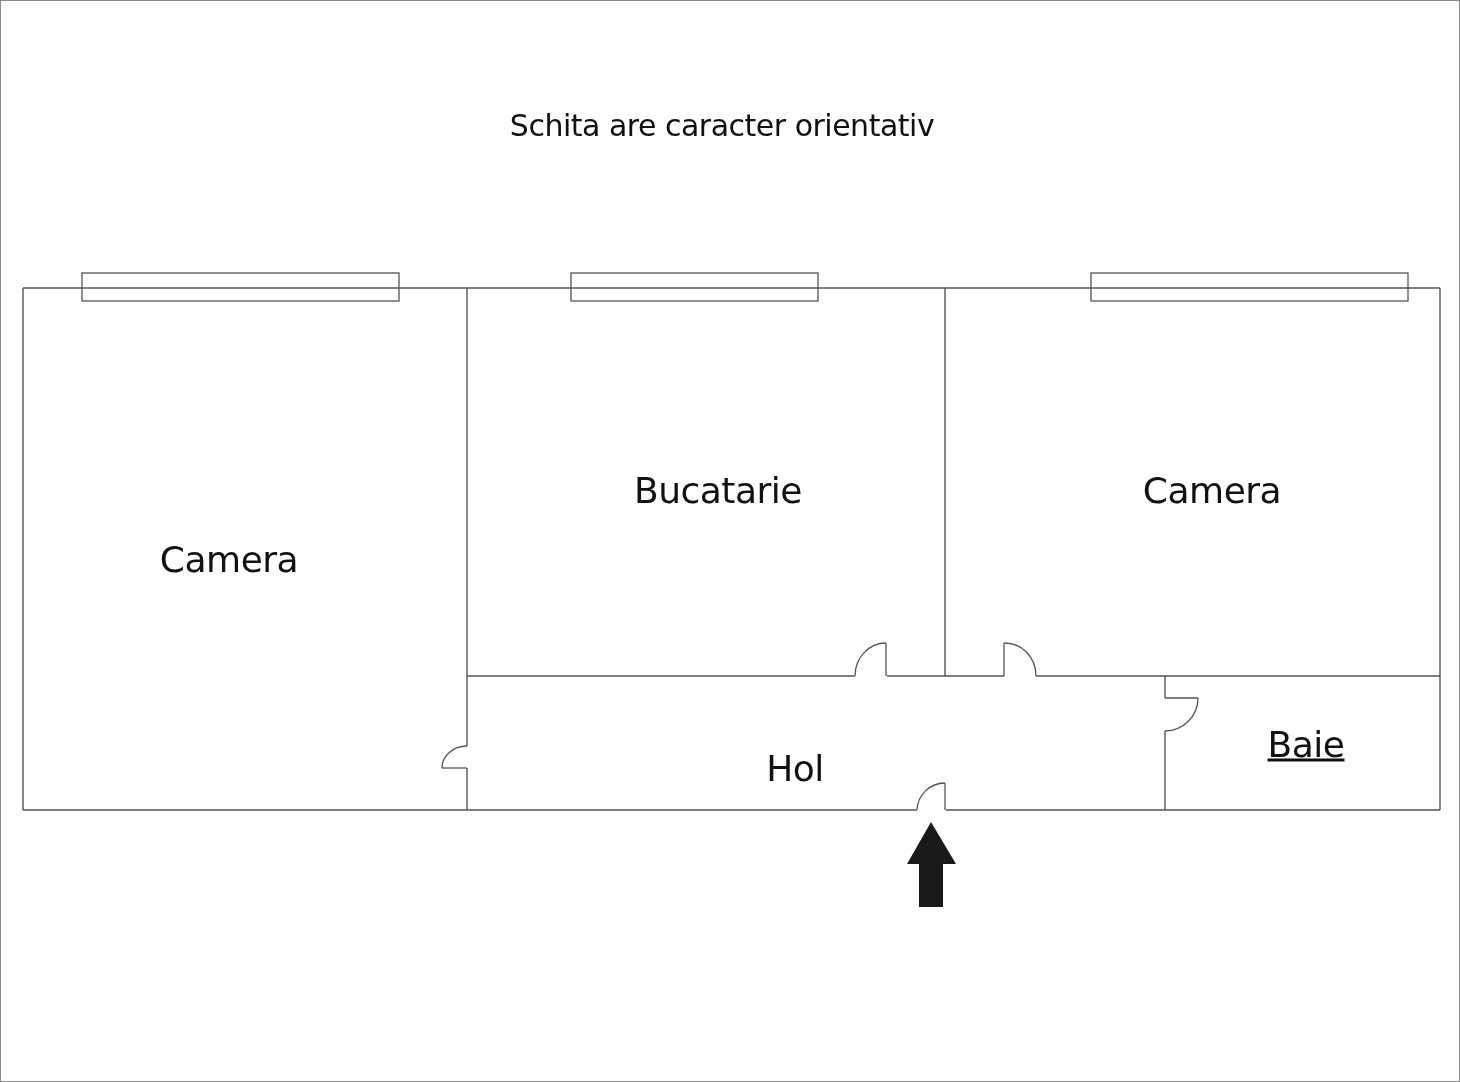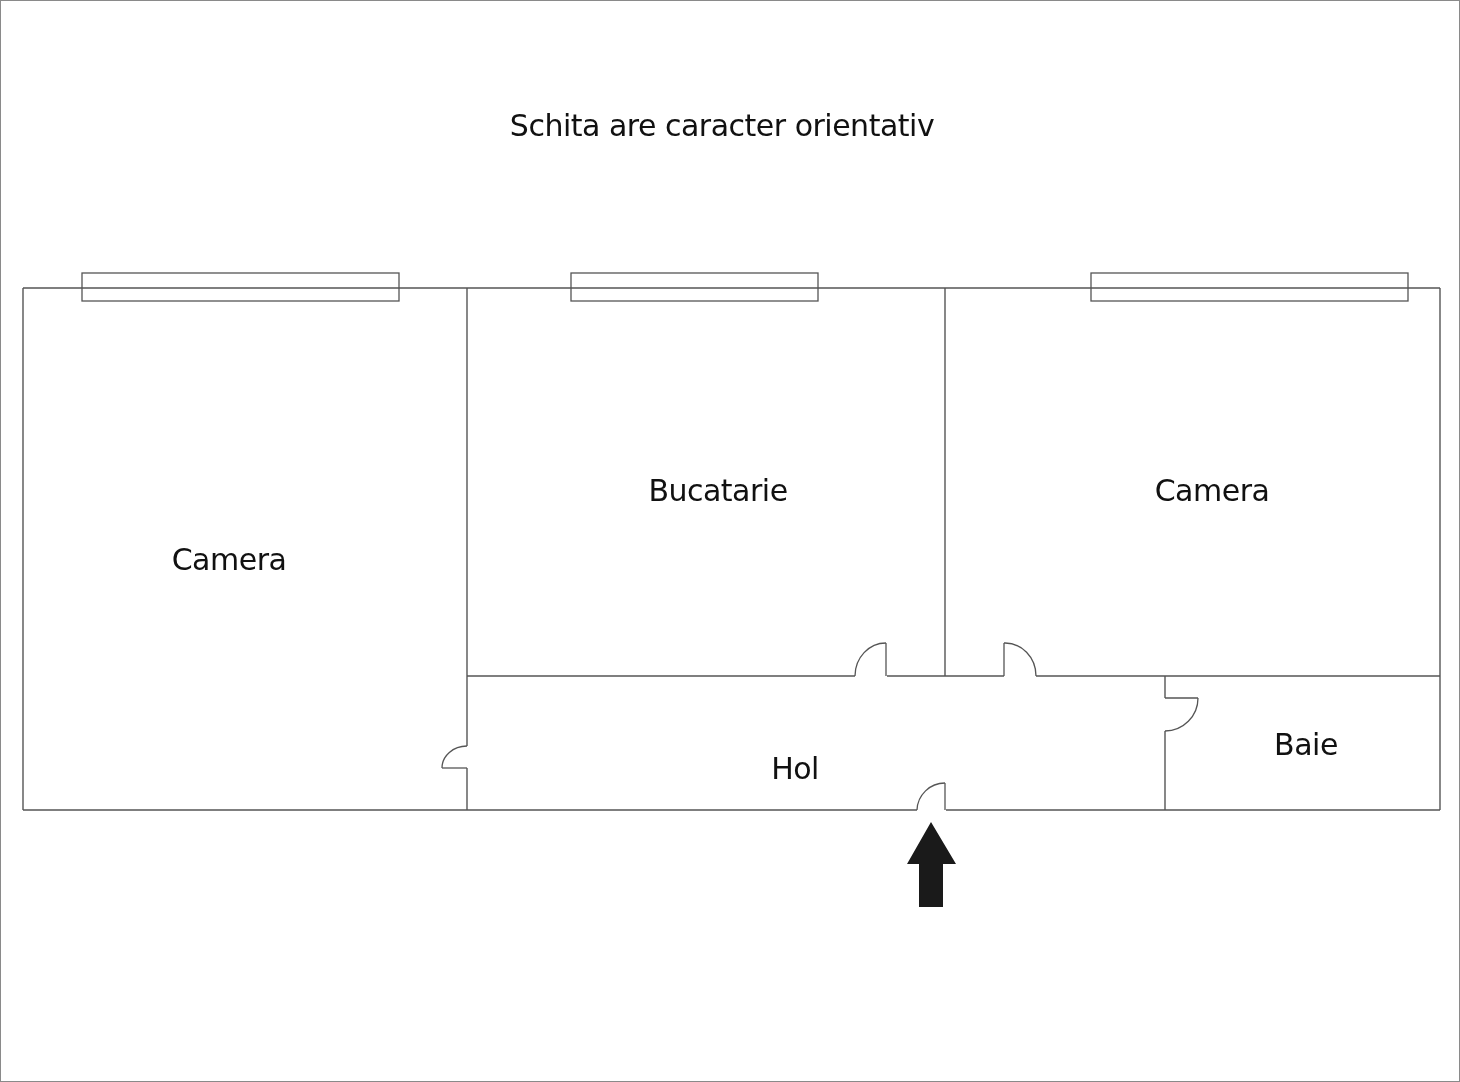--- a/index.html
+++ b/index.html
@@ -10,21 +10,21 @@
   }
   svg.plan { position: absolute; left: 0; top: 0; }
   .title {
     position: absolute; left: 0; width: 1460px; top: 108px;
     text-align: center; font-family: "DejaVu Sans", sans-serif;
     font-size: 30px; color: #111; letter-spacing: -0.5px;
     padding-left: 0; transform: translateX(-8px);
   }
   .room-label {
     position: absolute; font-family: "DejaVu Sans", sans-serif;
-    font-size: 30px; color: #111; transform: translate(-50%, -50%);
+    font-size: 36px; color: #111; transform: translate(-50%, -50%);
     white-space: nowrap; letter-spacing: -0.5px;
   }
 </style>
 </head>
 <body>
 
 <div class="frame"></div>
 
 <svg class="plan" width="1460" height="1082" viewBox="0 0 1460 1082">
   <g fill="none" stroke="#555" stroke-width="1.4">
@@ -90,13 +90,13 @@
 
   <path d="M 931 822 L 956 864 L 943 864 L 943 907 L 919 907 L 919 864 L 907 864 Z" fill="#1a1a1a"></path>
 </svg>
 
 <div class="title">Schita are caracter orientativ</div>
 
 <div class="room-label" style="left:229px; top:559px;">Camera</div>
 <div class="room-label" style="left:718px; top:490px;">Bucatarie</div>
 <div class="room-label" style="left:1212px; top:490px;">Camera</div>
 <div class="room-label" style="left:795px; top:768px;">Hol</div>
-<div class="room-label" style="left:1306px; top:744px;">Baie</div>
+<div class="room-label" style="left:1306px; top:744px;text-decoration:underline;">Baie</div>
 
 </body></html>

